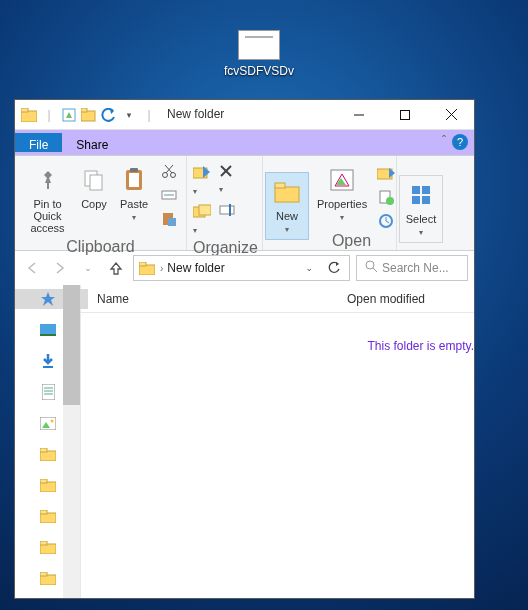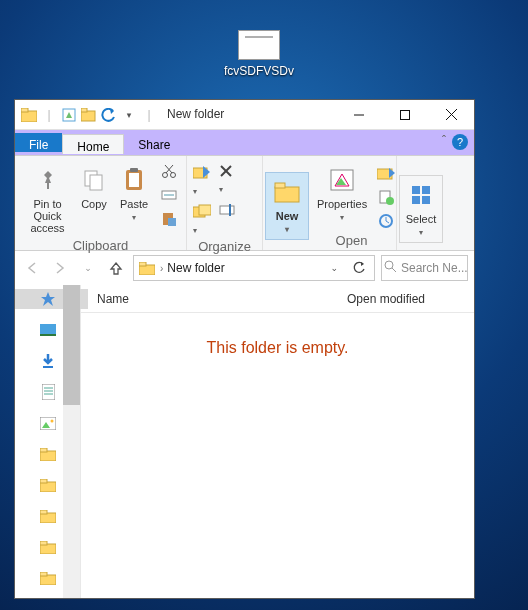--- a/index.html
+++ b/index.html
@@ -27,55 +27,55 @@
   .tab { font-size:12px; padding:5px 14px 0 14px; cursor:default; }
   .tab.file { background:#1979ca; color:#fff; }
   .tab.active { background:#f5f6f7; border:1px solid #d0d0d0; border-bottom:none; position:relative; top:1px; }
   .tabs .help { position:absolute; right:6px; top:4px; width:16px; height:16px; border-radius:50%; background:#1979ca; color:#fff; font-size:11px; text-align:center; line-height:16px; }
   .tabs .chev { position:absolute; right:28px; top:4px; color:#666; font-size:12px; }
 
   
   .ribbon { height:96px; background:#f5f6f7; border-top:1px solid #d0d0d0; border-bottom:1px solid #d0d0d0; display:flex; }
   .group { border-right:1px solid #e1e1e1; display:flex; flex-direction:column; padding:2px 6px 0 6px; }
   .group .body { flex:1; display:flex; align-items:flex-start; padding-top:4px; }
-  .group .glabel { text-align:center; font-size:13px; color:#666; padding:2px 0; }
+  .group .glabel { text-align:center; font-size:16px; color:#666; padding:2px 0; }
   .rbtn { display:flex; flex-direction:column; align-items:center; padding:2px 4px; font-size:11px; color:#333; text-align:center; line-height:12px; }
   .rbtn .ic { width:32px; height:32px; display:flex; align-items:center; justify-content:center; margin-bottom:2px; }
   .rbtn.highlight { border:1px solid #a6c8e6; background:#cde6f7; padding:3px 5px; }
   .rbtn .drop { font-size:8px; color:#666; margin-top:2px; }
   .ministack { display:flex; flex-direction:column; gap:6px; margin-left:4px;}
   .ministack .ic { width:22px; height:18px; display:flex; align-items:center; justify-content:center; }
 
   
   .addrbar { height:34px; display:flex; align-items:center; padding:4px 6px; gap:6px; }
   .navbtn { width:22px; height:22px; display:flex; align-items:center; justify-content:center; color:#999; }
   .addrbox { flex:1; height:26px; border:1px solid #c8c8c8; display:flex; align-items:center; padding:0 4px 0 4px; font-size:12px; gap:4px; }
   .addrbox .fic { width:18px; height:18px; display:flex; align-items:center; justify-content:center; }
   .addrbox .crumb { color:#222; }
   .addrbox .flexspace { flex:1; }
   .addrbox .dd { color:#555; font-size:9px; padding:0 6px; }
   .refbtn { width:22px; height:22px; display:flex; align-items:center; justify-content:center; color:#333; }
-  .searchbox { width:87px; height:26px; border:1px solid #c8c8c8; display:flex; align-items:center; padding:0 2px; font-size:12px; color:#888; gap:4px; overflow:hidden; white-space:nowrap; }
+  .searchbox { width:112px; height:26px; border:1px solid #c8c8c8; display:flex; align-items:center; padding:0 8px; font-size:12px; color:#888; gap:4px; overflow:hidden; white-space:nowrap; }
   .searchbox .sic { color:#888; }
 
   
   .content { flex:1; display:flex; background:#fff; overflow:hidden; }
   .nav { width:66px; border-right:1px solid #e8e8e8; position:relative; background:#fff;}
   .nav .scrollbar { position:absolute; right:0; top:0; bottom:0; width:17px; background:#f0f0f0; }
   .nav .thumb { position:absolute; right:0; top:0; width:17px; height:120px; background:#c2c2c2; }
   .nav .items { position:absolute; left:0; top:4px; width:49px; display:flex; flex-direction:column; gap:11px; padding-left:24px; }
   .nav .row { display:flex; align-items:center; height:20px; }
   .nav .row.sel { background:#d9d9d9; margin-left:-24px; padding-left:24px; width:49px; box-sizing:content-box;}
   .nav .ic { width:18px; height:18px; display:flex; align-items:center; justify-content:center; }
   .main { flex:1; display:flex; flex-direction:column; }
   .hdr { height:28px; border-bottom:1px solid #e8e8e8; display:flex; font-size:12px; color:#333; align-items:center; position:relative;}
   .hdr .col { padding:0 16px; }
   .hdr .c1 { width:250px; }
   .hdr .caret { position:absolute; left:120px; top:-4px; font-size:10px; color:#888;}
-  .empty { text-align:center; font-size:16px; color:#c2410c; padding-top:26px; }
+  .empty { text-align:right; font-size:12px; color:#6d28d9; padding-top:26px; }
 
   
   .folder svg, .ic svg { display:block; }
 </style>
 </head>
 <body>
 
 <div class="desktop-icon">
   <div class="icon-box"></div>
   <div class="label">fcvSDFVSDv</div>
@@ -129,21 +129,20 @@
           <svg width="11" height="11">
             <line x1="0" y1="0" x2="11" y2="11" stroke="#111"></line>
             <line x1="11" y1="0" x2="0" y2="11" stroke="#111"></line>
           </svg>
         </div>
     </div>
   </div>
 
   <div class="tabs">
     <div class="tab file">File</div>
-    <div class="tab active">Home</div>
     <div class="tab">Share</div>
     <div class="chev">ˆ</div>
     <div class="help">?</div>
   </div>
 
   <div class="ribbon">
 
     <div class="group" style="width:172px;">
       <div class="body">
         <div class="rbtn">
@@ -224,21 +223,21 @@
                 <rect x="1" y="3" width="14" height="8" fill="#fff" stroke="#888"></rect>
                 <line x1="11" y1="1" x2="11" y2="13" stroke="#3a78b5" stroke-width="2"></line>
               </svg>
             </div>
         </div>
       </div>
       <div class="glabel">Organize</div>
     </div>
 
     <div class="group" style="width:44px;border-right:none;padding:4px 2px 0 2px;">
-      <div class="body" style="padding-top:12px;font-weight:bold;">
+      <div class="body" style="padding-top:12px;">
        <div class="rbtn highlight">
         <div class="ic">
               <svg width="26" height="22">
                 <rect x="1" y="6" width="24" height="15" fill="#ffd76a" stroke="#caa53a"></rect>
                 <rect x="1" y="2" width="10" height="5" fill="#ffe08a" stroke="#caa53a"></rect>
               </svg>
             </div>
         <span>New</span>
         <span class="drop">▾</span>
        </div>

